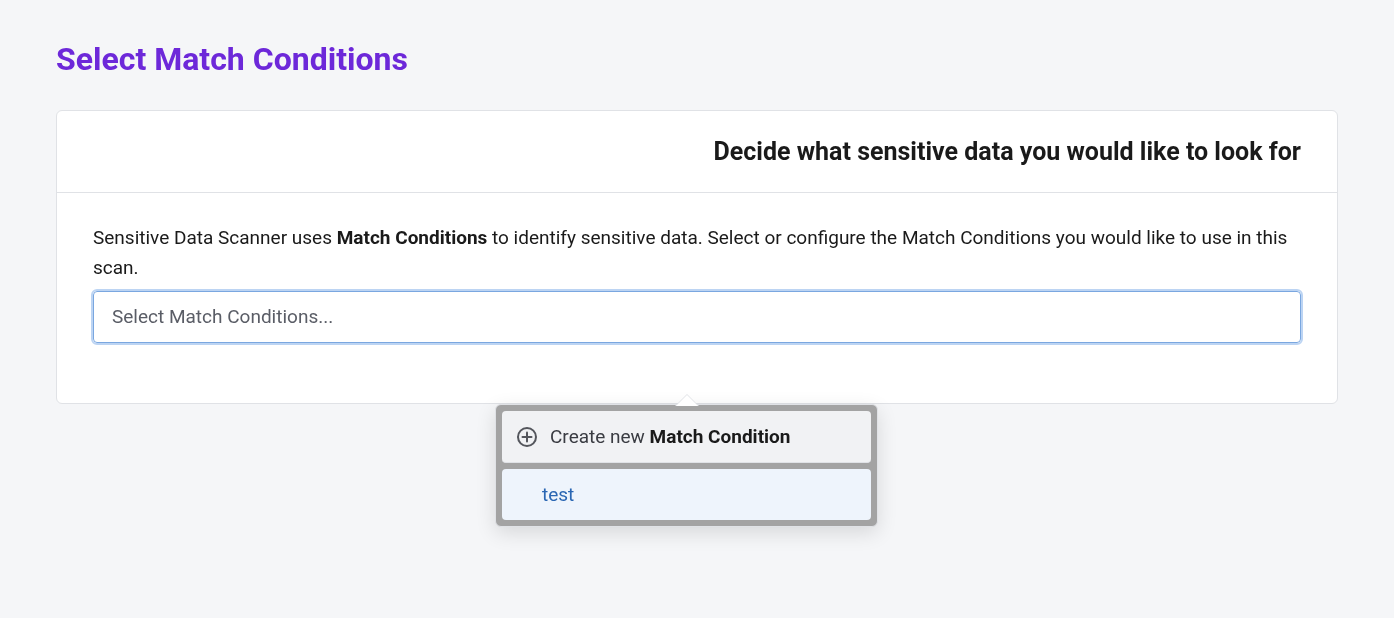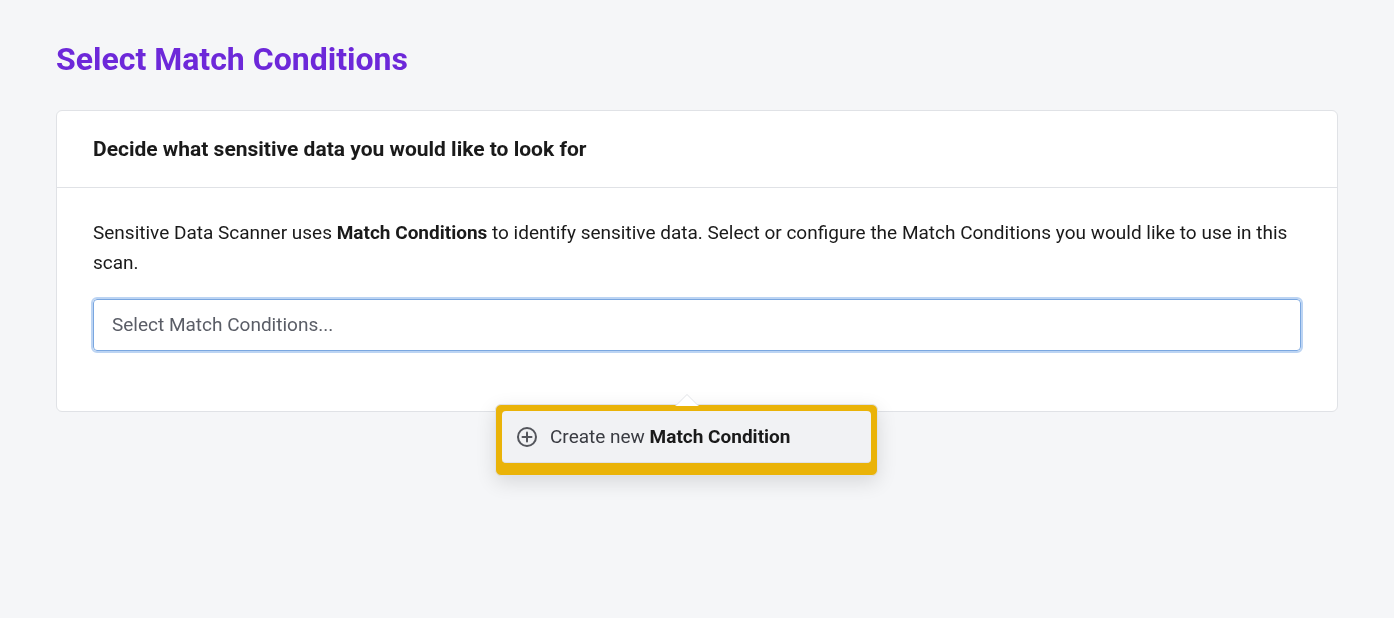--- a/index.html
+++ b/index.html
@@ -27,32 +27,33 @@
       border: 1px solid #e0e2e6;
       border-radius: 6px;
       overflow: visible;
       position: relative;
     }
     .card-header {
       padding: 26px 36px;
       border-bottom: 1px solid #e0e2e6;
     }
     .card-header-title {
-      font-size: 21px;
+      font-size: 25px;
       font-weight: 700;
       color: #1a1a1a;
+      text-align: right;
     }
     .card-body {
       padding: 30px 36px 60px 36px;
     }
     .description {
       font-size: 19px;
       line-height: 1.6;
       color: #1a1a1a;
-      margin-bottom: 20px;
+      margin-bottom: 7px;
     }
     .description .bold {
       font-weight: 700;
     }
     .select-input {
       width: 100%;
       height: 52px;
       border: 1px solid #7aa7e0;
       outline: 2px solid #bcd4f3;
       border-radius: 4px;
@@ -63,21 +64,21 @@
       display: flex;
       align-items: center;
       cursor: text;
       text-align: right;
     }
     .dropdown {
       position: absolute;
       top: 404px;
       left: 495px;
       width: 383px;
-      background: #eab308;
+      background: #a3a3a3;
       border: 1px solid #e0e2e6;
       border-radius: 6px;
       box-shadow: 0 6px 20px rgba(0,0,0,0.12);
       z-index: 10;
     }
     .dropdown-arrow {
       position: absolute;
       top: -10px;
       left: 50%;
       transform: translateX(-50%);
@@ -165,14 +166,15 @@
         <svg width="22" height="22" viewBox="0 0 22 22" fill="none">
           <circle cx="11" cy="11" r="9" stroke="#54565c" stroke-width="2"></circle>
           <line x1="11" y1="6.5" x2="11" y2="15.5" stroke="#54565c" stroke-width="2" stroke-linecap="round"></line>
           <line x1="6.5" y1="11" x2="15.5" y2="11" stroke="#54565c" stroke-width="2" stroke-linecap="round"></line>
         </svg>
       </span>
       <span>
         <span class="create-text">Create new </span><span class="create-bold">Match Condition</span>
       </span>
     </div>
+    <div class="dropdown-option">test</div>
   </div>
 </div>
 
 </body></html>

